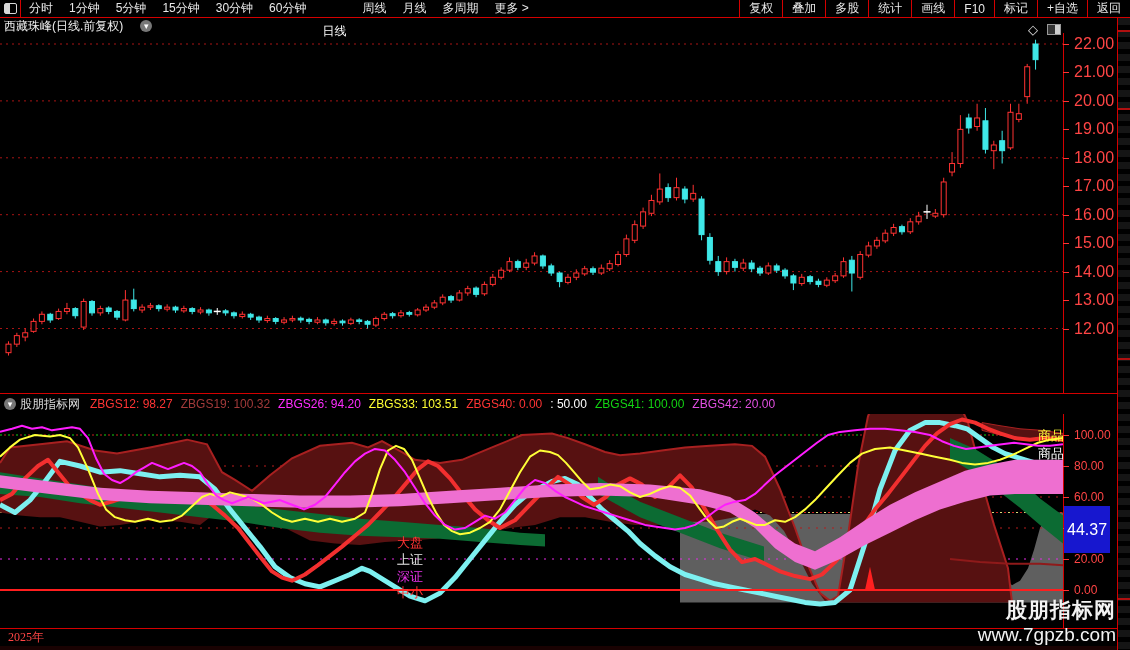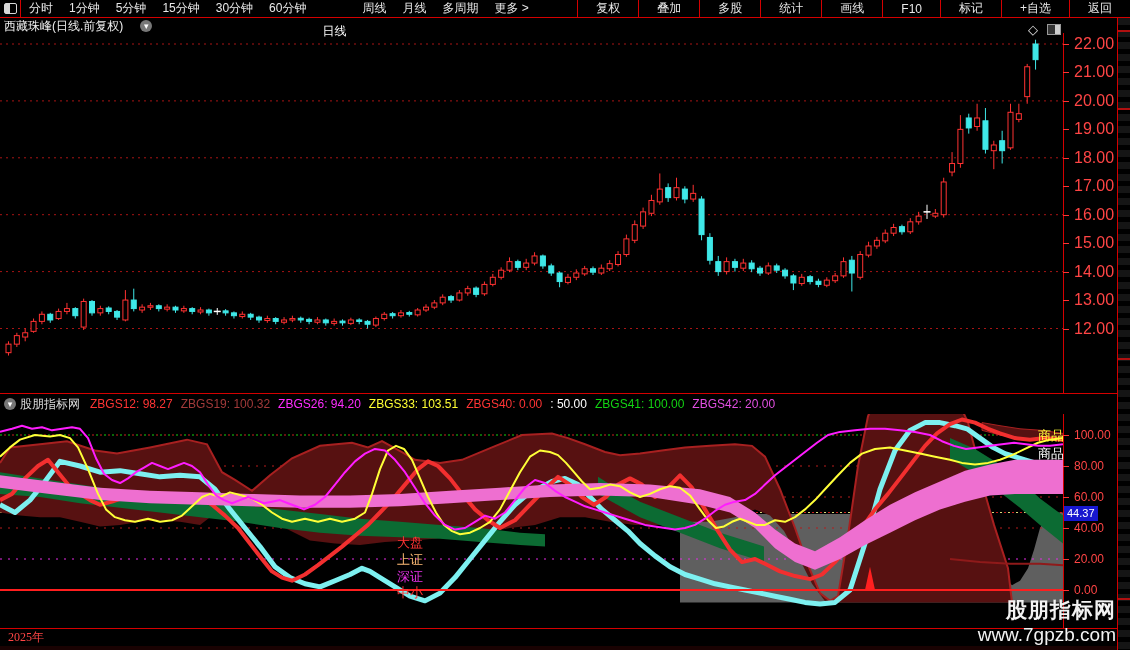--- a/index.html
+++ b/index.html
@@ -9,33 +9,33 @@
   
   #toolbar{left:0;top:0;width:1130px;height:17px;border-bottom:1px solid #d40000;
            display:flex;align-items:center;font-size:12px;color:#e8e8e8;background:#000;}
   #tb-iconbox{width:20px;height:17px;border-right:1px solid #d40000;display:flex;align-items:center;justify-content:center;flex:0 0 auto;}
   .win-icon{width:11px;height:9px;border:1px solid #d8d8d8;border-radius:2px;
             background:linear-gradient(90deg,#d8d8d8 0 50%,#000 50% 100%);display:inline-block;}
   #tb-left{display:flex;align-items:center;flex:1 1 auto;}
   .tb-item{padding:0 8px;cursor:default;white-space:nowrap;}
   .tb-item.active{color:#ffffff;margin-top:45px;}
   #tb-right{display:flex;align-items:center;flex:0 0 auto;height:17px;}
-  .tb-btn{padding:0 18px;border-left:1px solid #d40000;height:17px;display:flex;align-items:center;white-space:nowrap;}
+  .tb-btn{padding:0 9px;border-left:1px solid #d40000;height:17px;display:flex;align-items:center;white-space:nowrap;}
   
   #title-row{left:4px;top:19px;height:14px;display:flex;align-items:center;color:#f0f0f0;font-size:12px;gap:17px;}
   .circ-chev{width:12px;height:12px;border-radius:50%;background:#777;color:#fff;font-size:9px;
              display:inline-flex;align-items:center;justify-content:center;line-height:1;}
   
   #main-chart-svg{left:0;top:33px;}
   #ind-svg{left:0;top:414px;}
   .axis-line{border-left:1px solid #d40000;width:0;}
   .price-label{color:#ff4545;font-size:16px;line-height:12px;}
   .ind-label{color:#ff4545;font-size:12px;line-height:12px;}
   .tick{background:#ff3333;}
-  #badge{background:#1717cf;color:#fff;font-size:11px;line-height:15px;padding:0 3px;}
+  #badge{background:#1717cf;color:#fff;font-size:16px;line-height:15px;padding:16px 3px;}
   
   #ind-header{left:0;top:393px;width:1130px;height:20px;border-top:1px solid #d40000;
               display:flex;align-items:center;font-size:12px;gap:4px;background:#000;}
   .ind-field{white-space:nowrap;margin-right:8px;}
   
   .pane-label{font-size:13px;line-height:14px;white-space:nowrap;}
   #ind-pane-clip{left:0;top:414px;width:1063px;height:214px;overflow:hidden;pointer-events:none;}
   
   #date-axis{left:0;top:628px;width:1130px;height:17px;border-top:1px solid #d40000;border-bottom:1px solid #d40000;background:#000;}
   .month-label{color:#ff4545;font-size:12px;line-height:16px;font-family:Liberation Serif, serif;}
@@ -403,21 +403,21 @@
     <polyline points="950,145 980,148.1 1010,149.65 1040,149.65 1063,151.2" fill="none" stroke="#8f1a1a" stroke-width="2"></polyline>
     <polyline points="0,86.1 12,79.89999999999999 25,64.39999999999999 38,52 48,45.79999999999998 58,58.2 68,70.6 80,79.89999999999999 90,86.1 100,90.75 112,87.64999999999999 125,83 138,79.89999999999999 150,83 162,86.1 175,83 188,79.89999999999999 200,83 212,90.75 225,101.6 238,114 250,129.5 262,145 272,157.4 282,163.6 292,166.7 305,160.5 318,151.2 330,141.9 342,132.6 355,121.75 368,110.89999999999999 380,98.5 392,86.1 405,70.6 418,55.099999999999994 428,47.349999999999994 438,52 450,64.39999999999999 462,79.89999999999999 475,95.39999999999999 488,106.25 500,114 515,106.25 530,90.75 545,75.25 558,62.849999999999994 570,70.6 582,83 594,90.75 606,83 618,70.6 630,64.39999999999999 642,70.6 655,83 668,73.7 680,61.3 692,73.7 705,95.39999999999999 718,117.1 730,135.7 742,148.1 755,145 768,151.2 780,157.4 795,162.05 810,165.15 822,160.5 835,148.1 848,132.6 862,114 875,95.39999999999999 888,79.89999999999999 900,64.39999999999999 913,47.349999999999994 925,31.849999999999994 937,19.44999999999999 950,10.150000000000006 962,5.5 975,8.599999999999994 988,14.799999999999983 1000,19.44999999999999 1015,24.099999999999994 1030,25.650000000000006 1045,24.099999999999994 1063,25.650000000000006" fill="none" stroke="#f22f2f" stroke-width="4" stroke-linejoin="round"></polyline>
     <polygon points="0,61.3 50,67.5 100,73.7 150,76.8 200,78.35 250,79.89999999999999 300,81.45 350,81.45 400,79.89999999999999 450,76.8 500,73.7 550,70.6 600,69.05 650,70.6 700,75.25 730,83 755,98.5 775,115.55 795,129.5 815,137.25 840,123.3 865,106.25 890,90.75 915,78.35 940,67.5 965,56.64999999999999 990,50.45 1015,45.79999999999998 1040,45.79999999999998 1063,45.79999999999998 1063,79.89999999999999 1040,79.89999999999999 1015,79.89999999999999 990,81.45 965,87.64999999999999 940,95.39999999999999 915,106.25 890,118.65 865,131.05 840,145 815,155.85 795,148.1 775,134.15 755,114 730,98.5 700,90.75 650,83 600,81.45 550,83 500,86.1 450,89.2 400,92.3 350,93.85 300,93.85 250,92.3 200,90.75 150,89.2 100,86.1 50,79.89999999999999 0,73.7" fill="#ee6fd0"></polygon>
     <polyline points="0,42.69999999999999 10,33.400000000000006 20,25.650000000000006 35,21 50,22.549999999999983 60,21 70,24.099999999999994 78,33.400000000000006 88,55.099999999999994 98,79.89999999999999 106,95.39999999999999 115,103.14999999999999 125,106.25 135,107.8 148,104.7 160,107.8 172,106.25 182,101.6 192,92.3 202,83 210,79.89999999999999 220,83 230,78.35 242,81.45 252,84.55 262,90.75 272,98.5 282,104.7 292,107.8 305,104.7 318,107.8 330,104.7 342,107.8 355,104.7 365,98.5 372,79.89999999999999 380,55.099999999999994 388,36.5 396,31.849999999999994 404,34.94999999999999 412,45.79999999999998 420,64.39999999999999 428,83 436,98.5 444,110.89999999999999 452,117.1 460,120.19999999999999 470,118.65 480,114 490,107.8 500,95.39999999999999 510,76.8 520,58.2 530,42.69999999999999 540,36.5 550,38.04999999999998 558,41.150000000000006 566,48.89999999999999 574,58.2 582,67.5 590,75.25 600,73.7 610,70.6 620,72.14999999999999 630,78.35 640,83 650,79.89999999999999 660,75.25 670,72.14999999999999 680,73.7 690,81.45 700,95.39999999999999 708,106.25 716,114 724,112.44999999999999 732,107.8 740,104.7 748,107.8 756,110.89999999999999 765,110.89999999999999 775,106.25 785,107.8 795,103.14999999999999 805,95.39999999999999 815,86.1 825,75.25 838,61.3 850,48.89999999999999 862,39.599999999999994 875,34.94999999999999 890,33.400000000000006 905,36.5 920,39.599999999999994 935,42.69999999999999 950,45.79999999999998 962,48.89999999999999 975,50.45 988,48.89999999999999 1000,45.79999999999998 1012,41.150000000000006 1025,34.94999999999999 1038,28.75 1050,25.650000000000006 1063,24.099999999999994" fill="none" stroke="#ffff38" stroke-width="2" stroke-linejoin="round"></polyline>
     <polyline points="0,17.900000000000006 12,14.799999999999983 22,11.699999999999989 32,14.799999999999983 42,13.25 52,16.349999999999994 62,14.799999999999983 72,13.25 80,14.799999999999983 88,24.099999999999994 96,44.25 104,59.75 112,65.95 120,69.05 128,64.39999999999999 136,58.2 144,53.55 152,48.89999999999999 160,52 168,55.099999999999994 176,52 184,48.89999999999999 192,52 200,58.2 208,70.6 216,81.45 224,86.1 232,89.2 240,86.1 248,83 256,86.1 264,89.2 272,87.64999999999999 280,86.1 288,89.2 296,92.3 304,95.39999999999999 315,90.75 325,83 335,70.6 345,58.2 355,47.349999999999994 365,39.599999999999994 375,34.94999999999999 385,36.5 395,45.79999999999998 405,58.2 415,73.7 425,89.2 435,101.6 445,110.89999999999999 455,115.55 465,114 475,107.8 485,101.6 495,104.7 505,98.5 515,86.1 525,73.7 535,65.95 545,69.05 555,76.8 565,83 575,87.64999999999999 585,92.3 595,95.39999999999999 605,98.5 615,101.6 625,104.7 635,107.8 645,110.89999999999999 655,112.44999999999999 665,114 675,115.55 685,114 695,110.89999999999999 705,104.7 715,96.95 725,90.75 735,87.64999999999999 745,86.1 755,79.89999999999999 765,70.6 775,61.3 785,53.55 795,45.79999999999998 805,38.04999999999998 817,28.75 828,21 840,17.900000000000006 855,16.349999999999994 870,14.799999999999983 885,14.799999999999983 900,16.349999999999994 915,17.900000000000006 930,21 942,27.19999999999999 954,31.849999999999994 966,34.94999999999999 978,33.400000000000006 990,31.849999999999994 1002,30.299999999999983 1014,28.75 1026,30.299999999999983 1038,31.849999999999994 1050,31.849999999999994 1063,30.299999999999983" fill="none" stroke="#ff1dff" stroke-width="2" stroke-linejoin="round"></polyline>
     <line x1="0" y1="176" x2="1063" y2="176" stroke="#ff1e1e" stroke-width="2"></line>
     <polygon points="865,176 870,152.75 875,176" fill="#ff2020"></polygon>
   </svg>
 <div id="ind-pane-clip" class="abs">
     <div class="pane-label abs" style="left: 397px; top: 122px; color: rgb(255, 52, 52);">大盘</div>
-    <div class="pane-label abs" style="left: 397px; top: 139px; color: #fdba74;">上证</div>
+    <div class="pane-label abs" style="left: 397px; top: 139px; color: #e5e5e5;">上证</div>
     <div class="pane-label abs" style="left: 397px; top: 156px; color: rgb(232, 50, 232);">深证</div>
     <div class="pane-label abs" style="left: 397px; top: 172px; color: rgb(255, 52, 52);">中小</div>
     <div class="pane-label abs" style="left: 1038px; top: 15px; color: rgb(255, 255, 56);">商品线</div>
     <div class="pane-label abs" style="left: 1038px; top: 33px; color: rgb(255, 255, 255);">商品线</div>
   </div>
 <div id="ind-axis">
     <div class="ind-label abs" style="left: 1074px; top: 429px;">100.00</div>
     <div class="tick abs" style="left: 1063px; top: 435px; width: 6px; height: 1px;"></div>
     <div class="ind-label abs" style="left: 1074px; top: 460px;">80.00</div>
     <div class="tick abs" style="left: 1063px; top: 466px; width: 6px; height: 1px;"></div>

